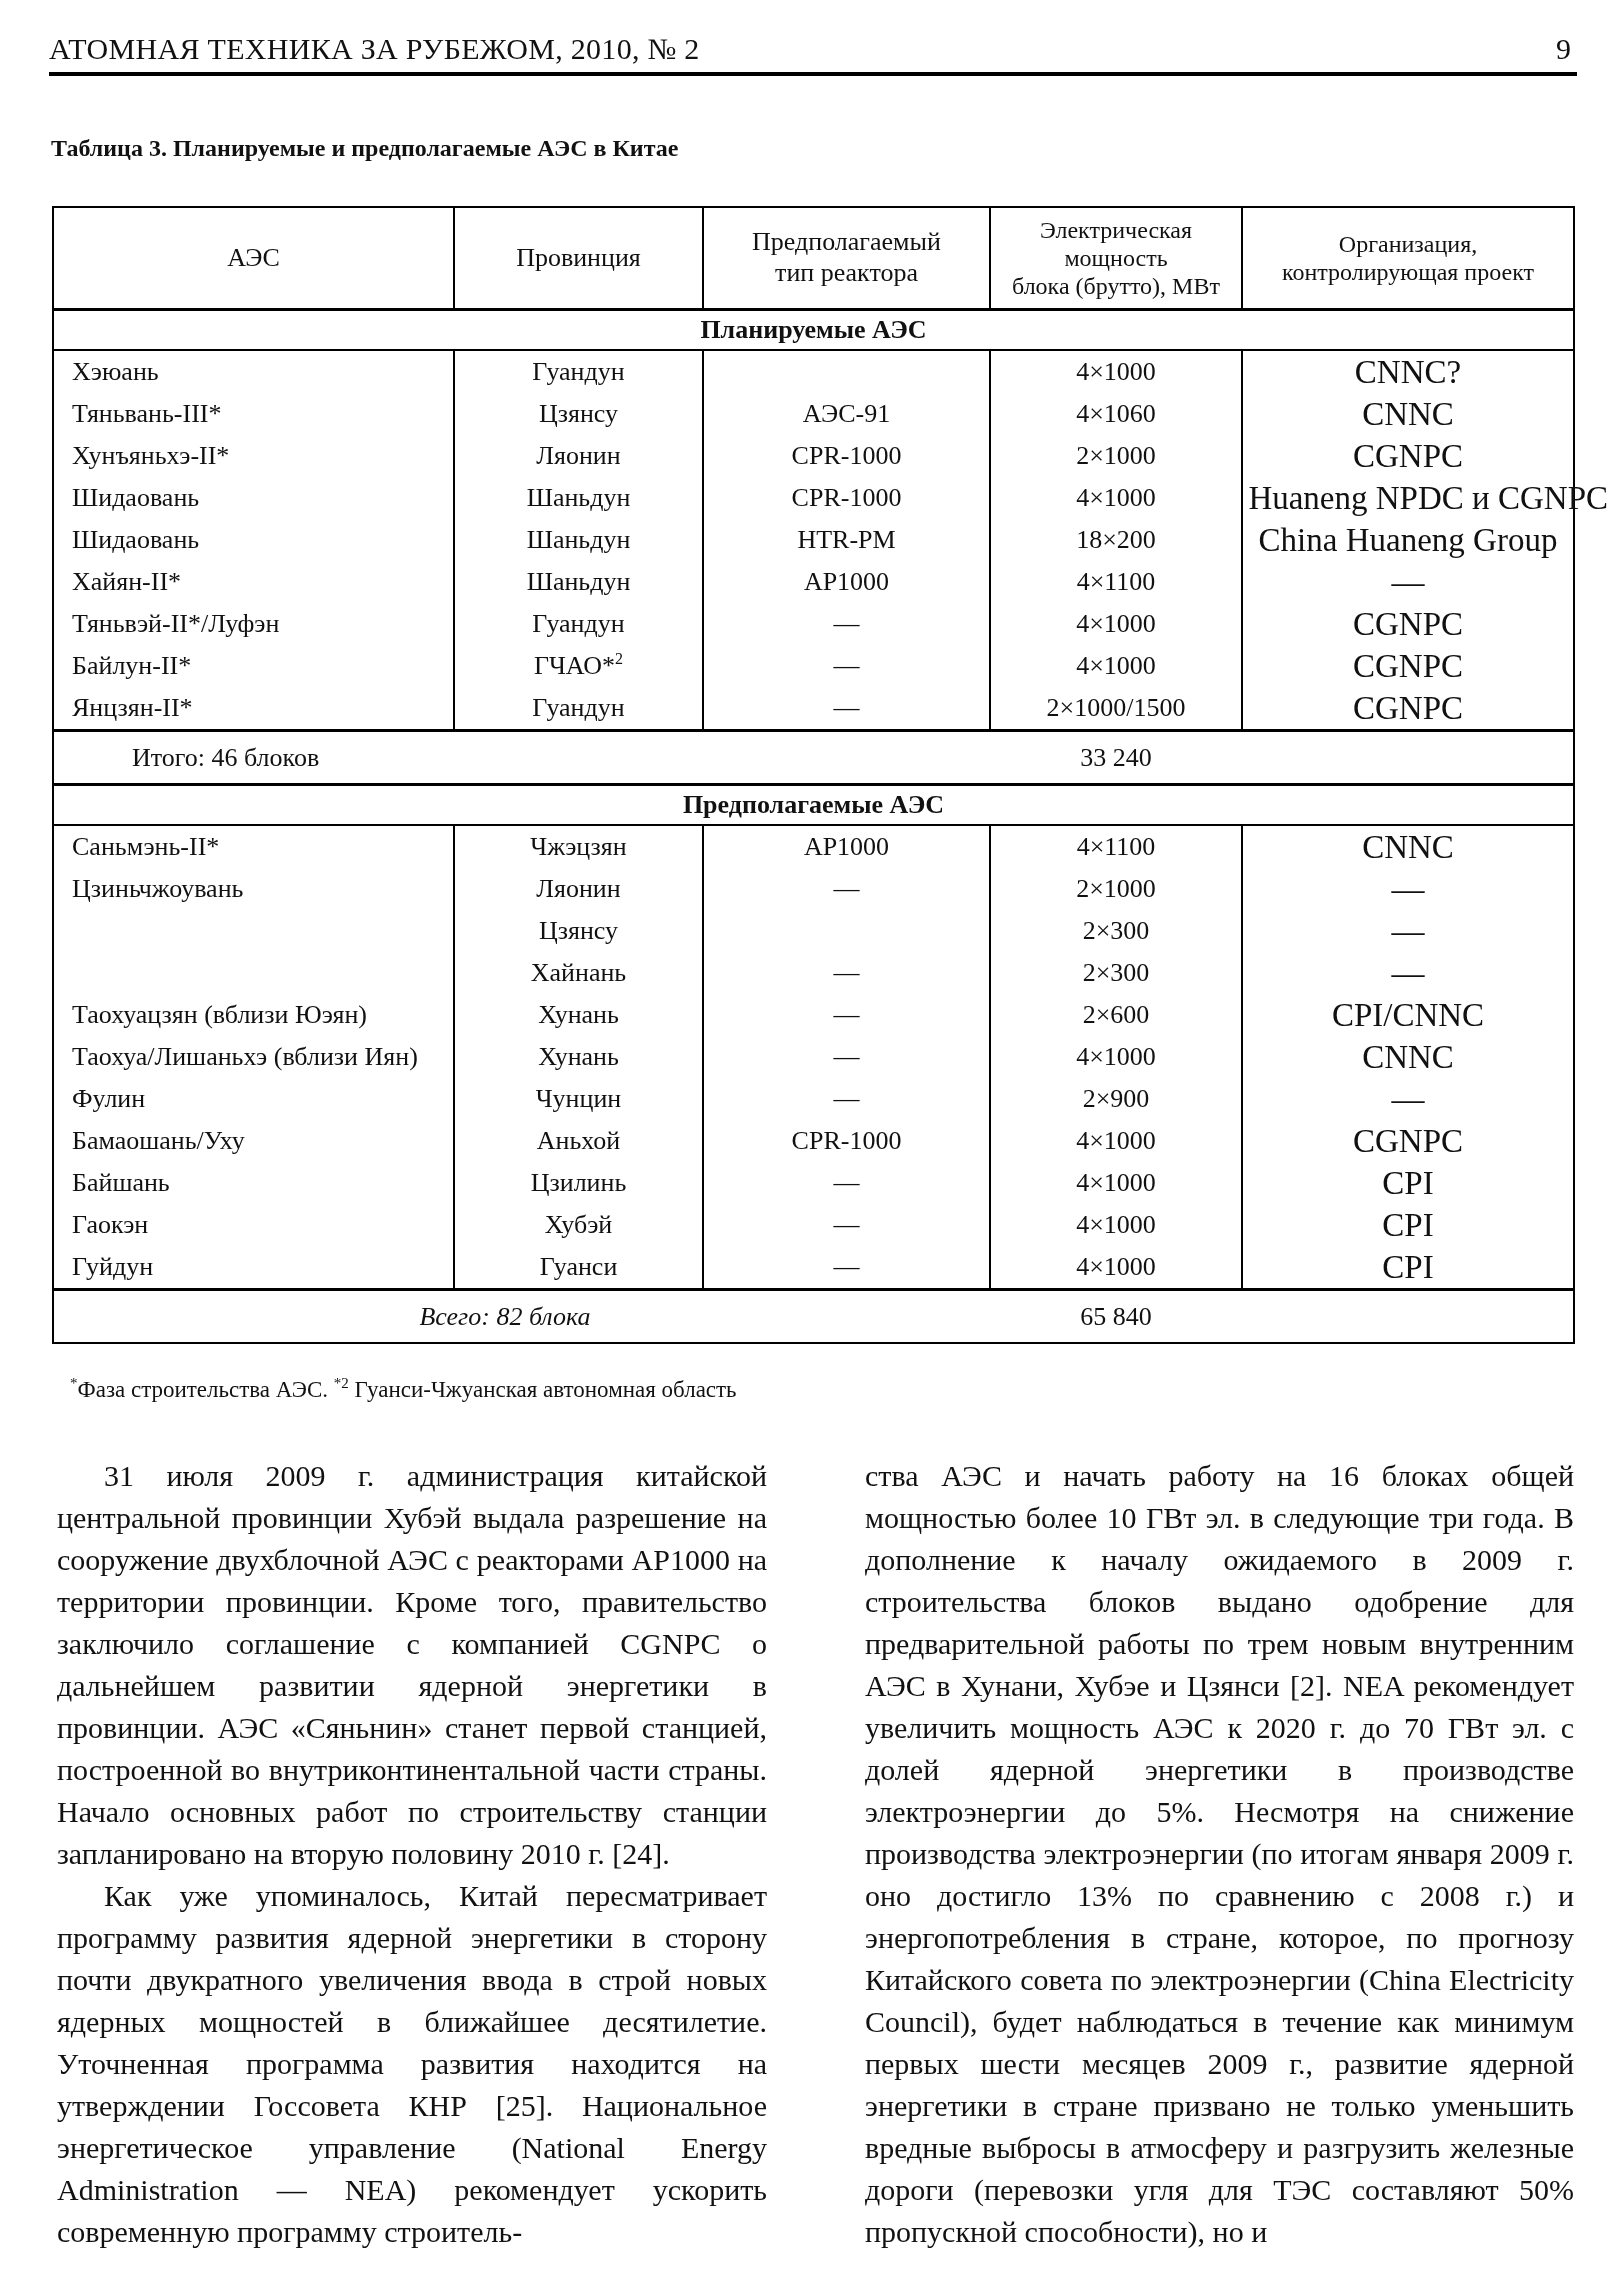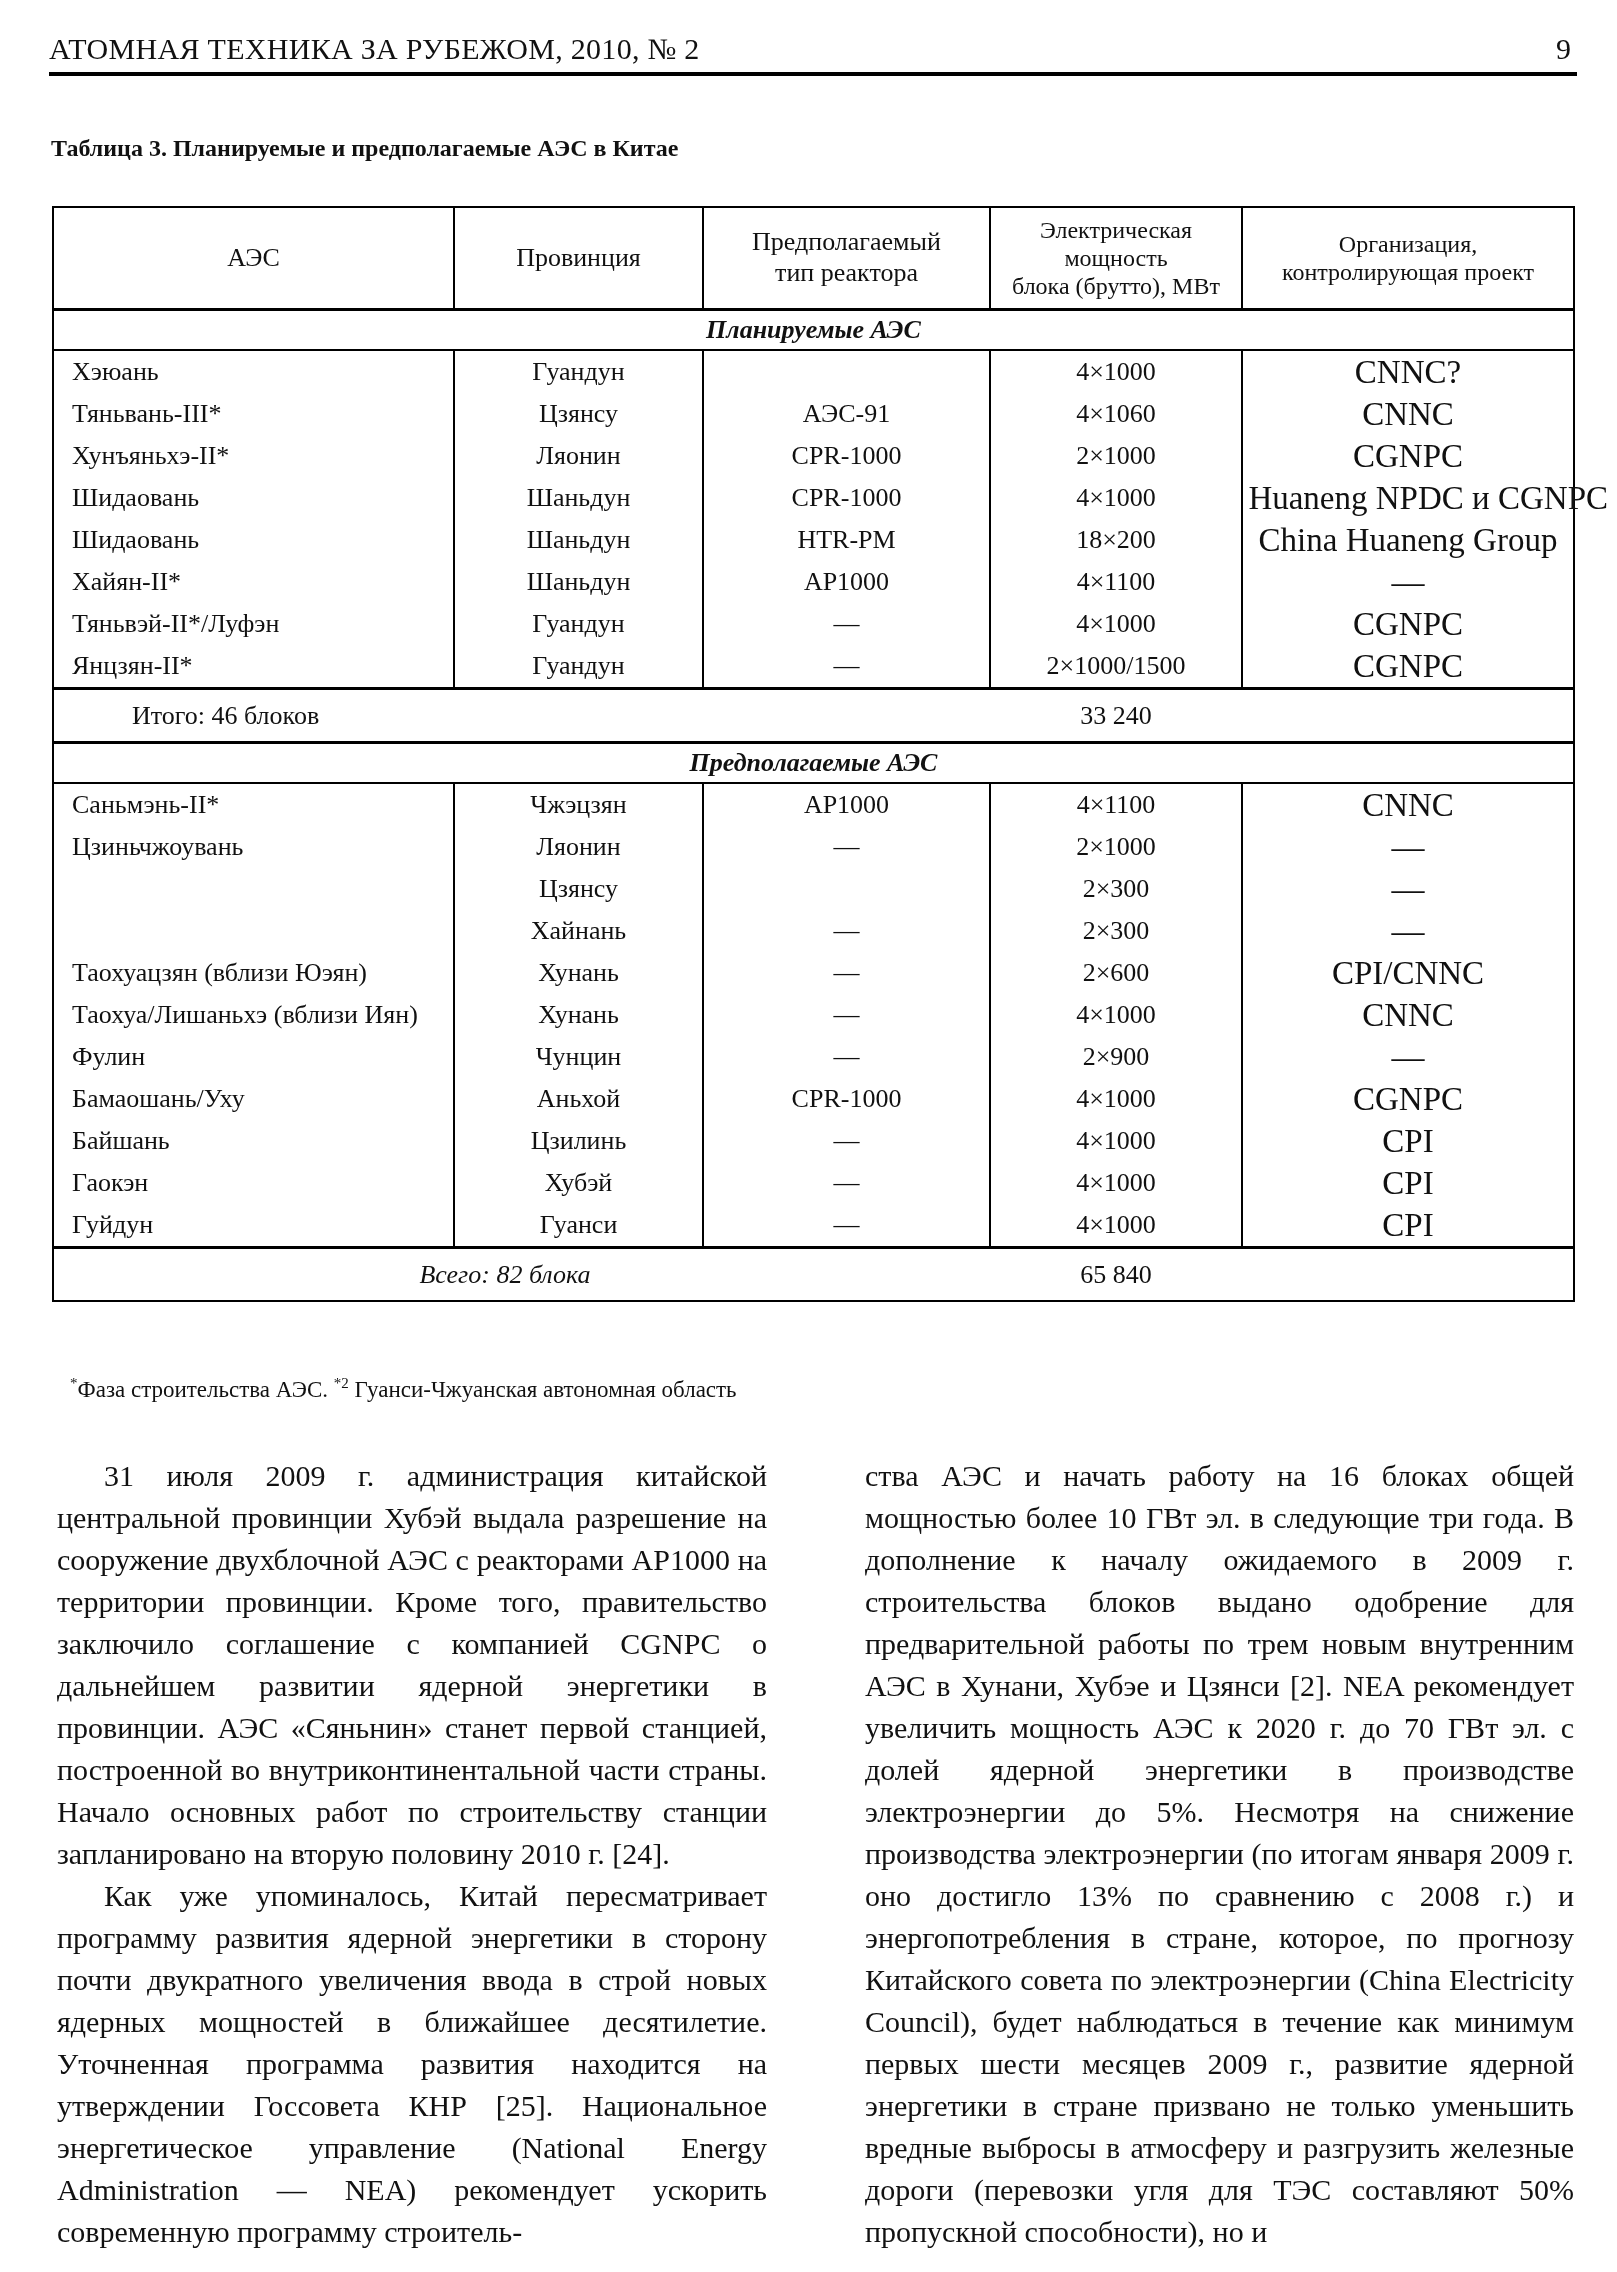--- a/index.html
+++ b/index.html
@@ -28,21 +28,21 @@
   table.aes col.c3 { width: 287px; }
   table.aes col.c4 { width: 252px; }
   table.aes col.c5 { width: 332px; }
   table.aes th {
     font-weight: normal; border: 2px solid #000; height: 100px;
     text-align: center; vertical-align: middle; line-height: 1.18; padding: 0 4px;
   }
   table.aes th.th-small { font-size: 24px; }
   table.aes tr.section td {
     border: 2px solid #000; border-top-width: 3.4px; height: 38px; text-align: center;
-    font-style: italic; font-weight: bold; font-size: 26px; padding: 0;
+    font-weight: bold; font-size: 26px; padding: 0;
   }
   table.aes tr.data td {
     border-left: 2px solid #000; border-right: 2px solid #000;
     height: 42px; padding: 0 5.4px; line-height: 42px; white-space: nowrap;
   }
   table.aes tr.data td.name { text-align: left; padding-left: 18px; }
   table.aes tr.data td.ctr { text-align: center; }
   table.aes tr.data td.org { font-size: 33px; }
   table.aes tr.total td {
     border: 2px solid #000; border-top-width: 3.4px; height: 39px; text-align: center; padding: 6px;
@@ -147,20 +147,27 @@
         <td class="ctr org"><span>—</span></td>
       </tr>
       <tr class="data">
         <td class="name"><span>Тяньвэй-II*/Луфэн</span></td>
         <td class="ctr"><span>Гуандун</span></td>
         <td class="ctr"><span>—</span></td>
         <td class="ctr"><span>4×1000</span></td>
         <td class="ctr org"><span>CGNPC</span></td>
       </tr>
       <tr class="data">
+        <td class="name"><span>Байлун-II*</span></td>
+        <td class="ctr"><span>ГЧАО*</span><sup>2</sup></td>
+        <td class="ctr"><span>—</span></td>
+        <td class="ctr"><span>4×1000</span></td>
+        <td class="ctr org"><span>CGNPC</span></td>
+      </tr>
+      <tr class="data">
         <td class="name"><span>Янцзян-II*</span></td>
         <td class="ctr"><span>Гуандун</span></td>
         <td class="ctr"><span>—</span></td>
         <td class="ctr"><span>2×1000/1500</span></td>
         <td class="ctr org"><span>CGNPC</span></td>
       </tr>
       <tr class="total">
         <td colspan="3" class="total-label" style="border-right: none; text-align: left; padding-left: 78px;">Итого: 46 блоков</td>
         <td style="border-left: none; border-right: none;">33 240</td>
         <td style="border-left: none;"></td>

